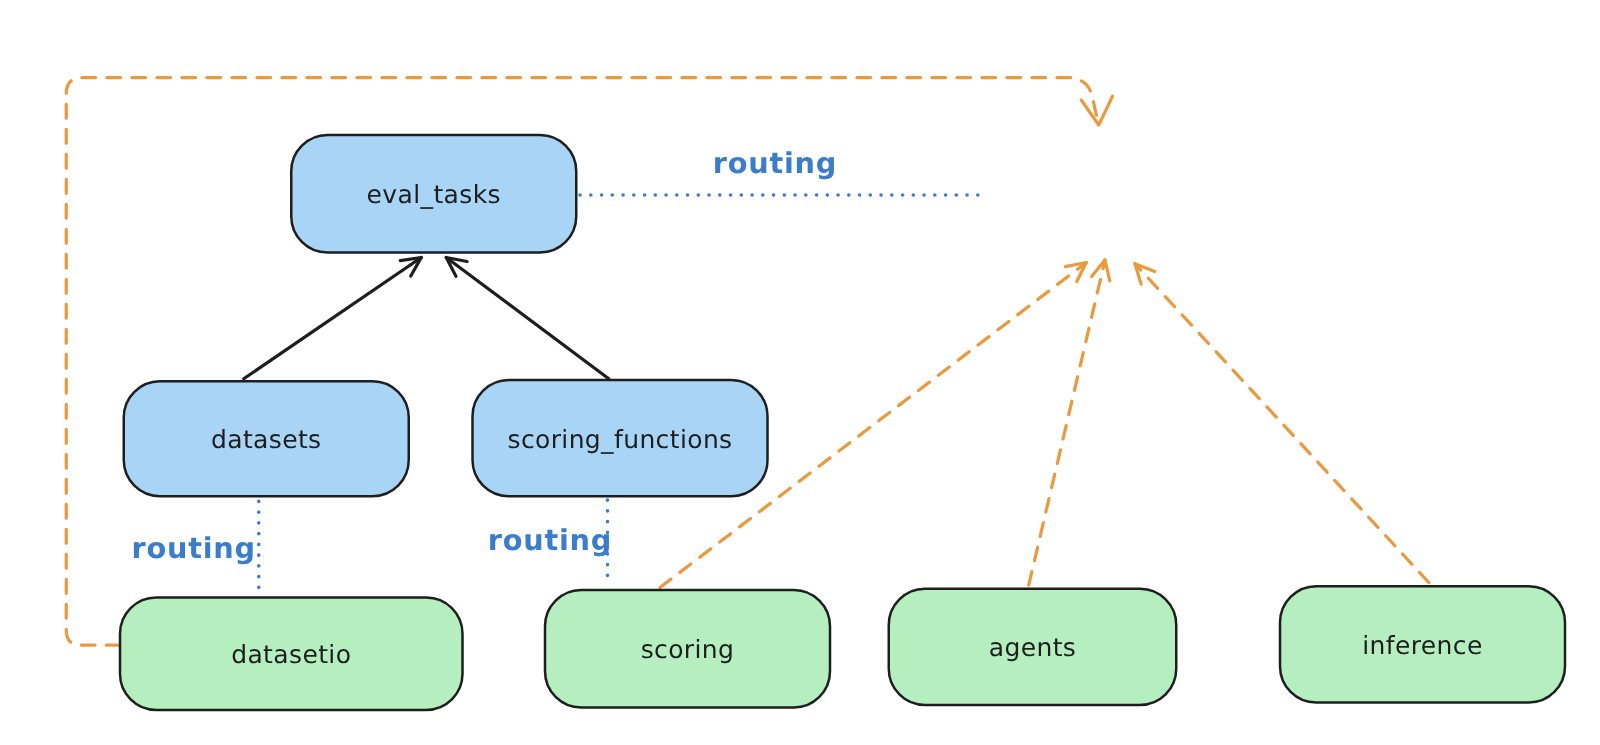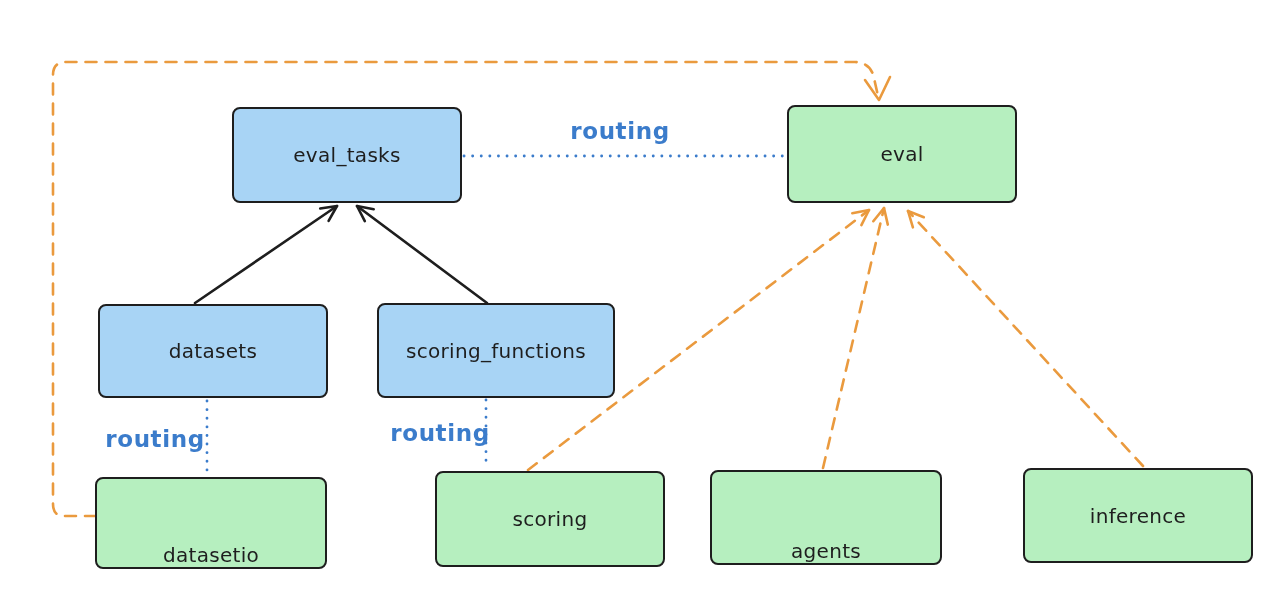--- a/index.html
+++ b/index.html
@@ -13,21 +13,21 @@
   }
   svg.connectors {
     position: absolute;
     left: 0; top: 0;
     width: 1280px; height: 596px;
   }
   .node {
     position: absolute;
     box-sizing: border-box;
     border: 2.5px solid #1e1e1e;
-    border-radius: 8px;
+    border-radius: 30px;
     display: flex;
     align-items: center;
     justify-content: center;
     font-size: 20px;
     color: #1e1e1e;
     letter-spacing: 0.3px;
   }
   .node.blue  { background: #a8d4f5; }
   .node.green { background: #b6efbf; }
   .routing-label {
@@ -70,41 +70,38 @@
     <path class="head-orange" d="M887.8,224.6 L884,208 L873.3,221.2"></path>
 
     <path class="line-orange" d="M1143,466 L908,211"></path>
     <path class="head-orange" d="M923.8,217.2 L908,211 L912.9,227.3"></path>
   </svg>
 
   <div class="node blue" style="left:232px; top:107px; width:230px; height:96px;">
     <span>eval_tasks</span>
   </div>
 
-  <div class="node green" style="left:787px; top:105px; width:230px; height:98px;">
-    <span>eval</span>
-  </div>
 
   <div class="node blue" style="left:377px; top:303px; width:238px; height:95px;">
     <span>scoring_functions</span>
   </div>
 
   <div class="node blue" style="left:98px; top:304px; width:230px; height:94px;">
     <span>datasets</span>
   </div>
 
-  <div class="node green" style="left:95px; top:477px; width:232px; height:92px;align-items:flex-end;">
+  <div class="node green" style="left:95px; top:477px; width:276px; height:92px;">
     <span>datasetio</span>
   </div>
 
   <div class="node green" style="left:387px; top:471px; width:230px; height:96px;margin-left:48px;">
     <span>scoring</span>
   </div>
 
-  <div class="node green" style="left:710px; top:470px; width:232px; height:95px;align-items:flex-end;">
+  <div class="node green" style="left:710px; top:470px; width:232px; height:95px;">
     <span>agents</span>
   </div>
 
   <div class="node green" style="left:1023px; top:468px; width:230px; height:95px;text-align:center;">
     <span>inference</span>
   </div>
 
   <span class="routing-label" style="left:620px; top:131px;">routing</span>
   <span class="routing-label" style="left:155px; top:439px;">routing</span>
   <span class="routing-label" style="left:440px; top:433px;">routing</span>

